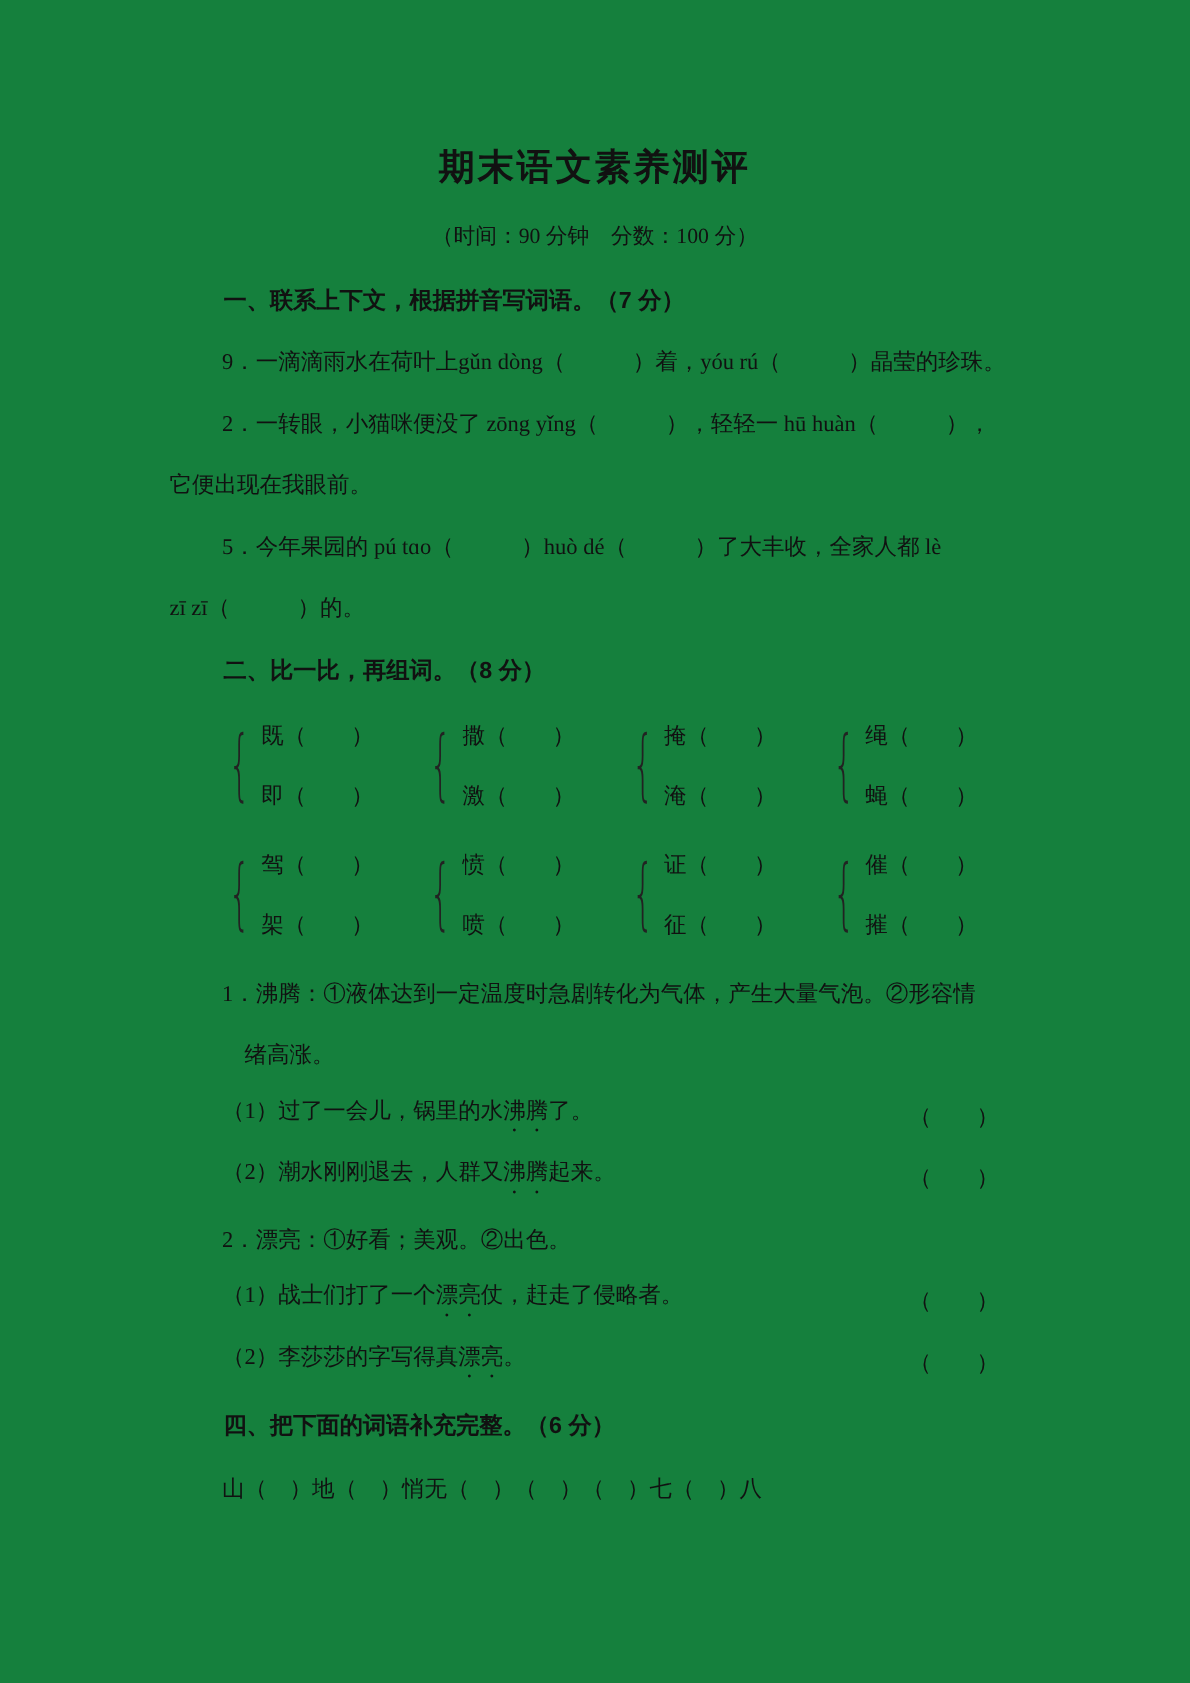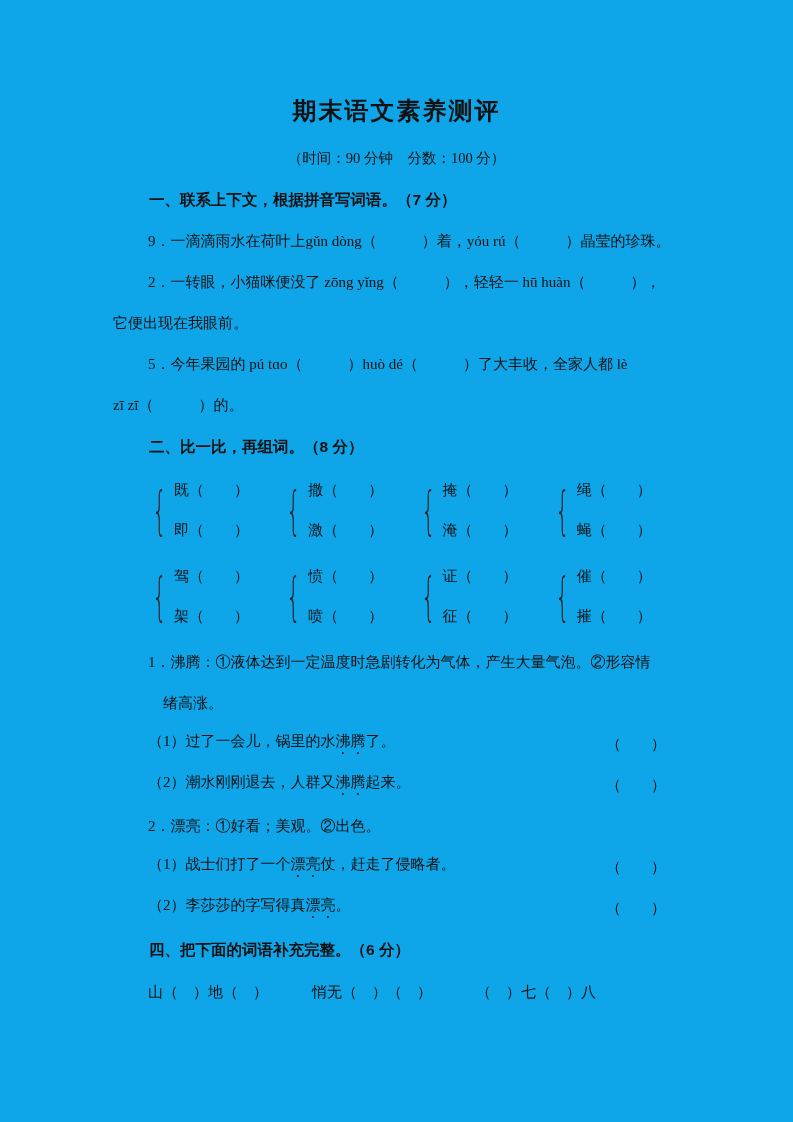--- a/index.html
+++ b/index.html
@@ -11,21 +11,21 @@
     width: 793px;
     min-height: 1122px;
     font-family: "Liberation Serif", serif;
     color: #111111;
   }
   .page {
     box-sizing: border-box;
     width: 793px;
     min-height: 1122px;
     padding: 95px 113px 40px 113px;
-    background: #0ea5e9;
+    background: #15803d;
   }
   .title {
     margin: 0 0 14px 0;
     text-align: center;
     font-family: "Liberation Sans", sans-serif;
     font-weight: bold;
     font-size: 24px;
     letter-spacing: 2px;
   }
   .subtitle {
@@ -95,21 +95,20 @@
   .cell {
     height: 40px;
     display: flex;
     align-items: center;
     font-size: 15px;
     white-space: nowrap;
   }
   
   .fill-row {
     display: flex;
-    gap: 44px;
     padding-left: 35px;
     font-size: 15px;
     height: 42px;
     align-items: center;
     white-space: nowrap;
   }
 </style>
 </head>
 <body>
 

